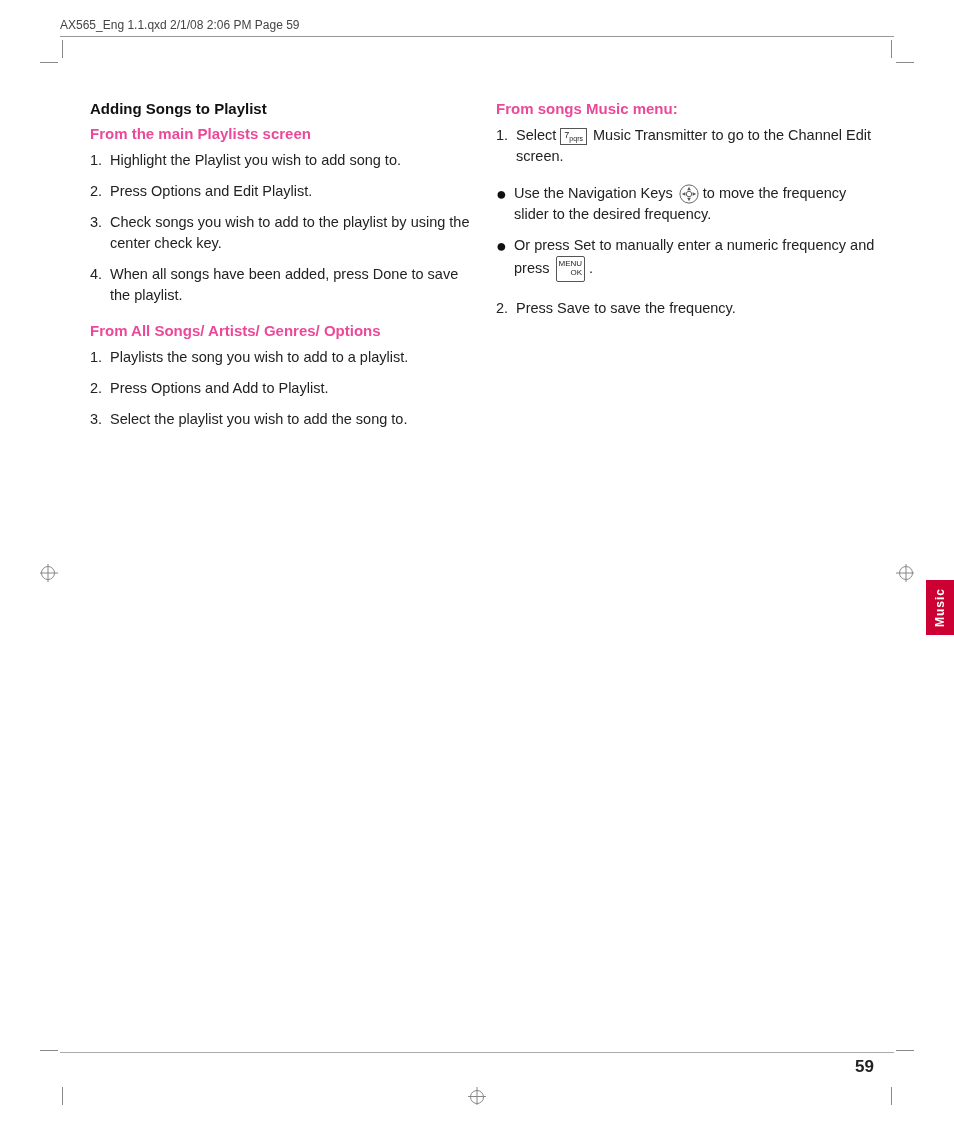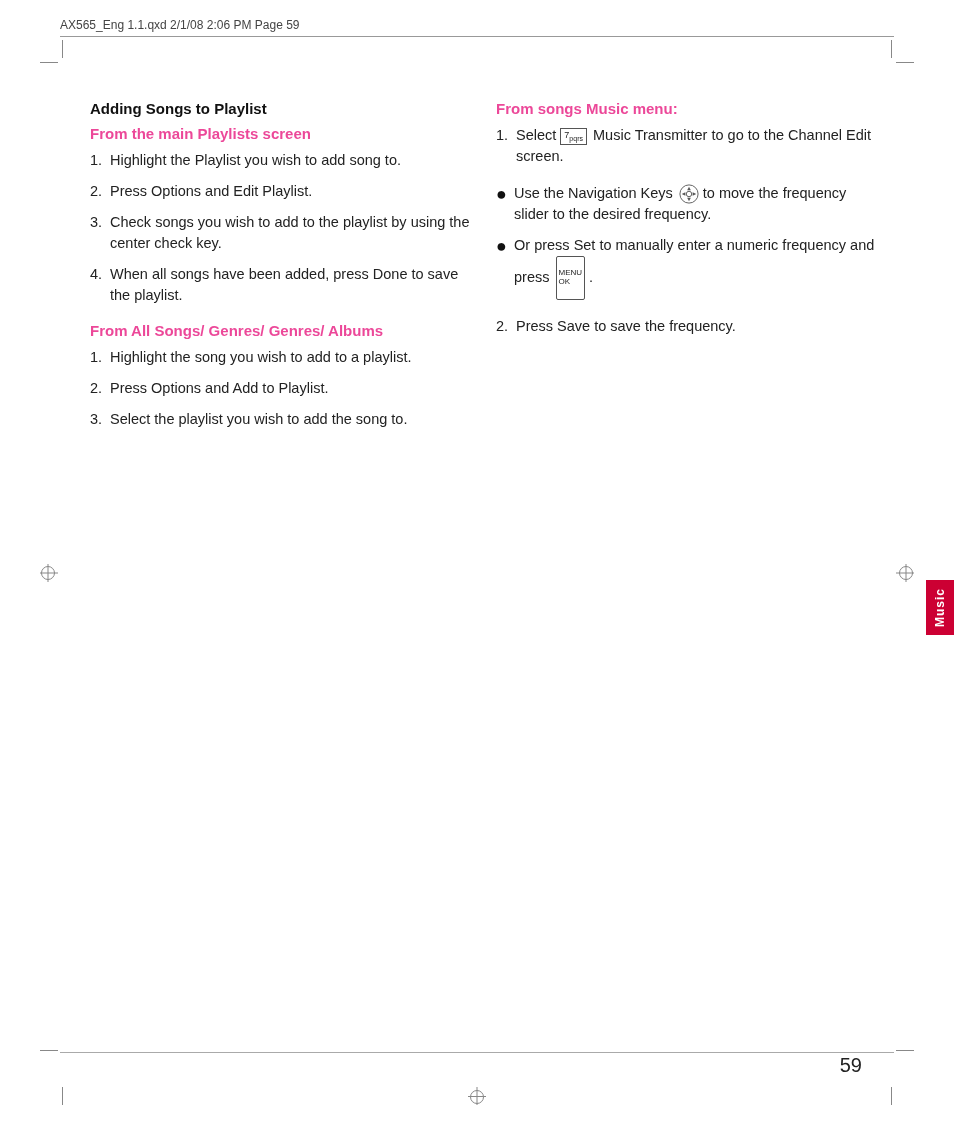--- a/index.html
+++ b/index.html
@@ -165,23 +165,23 @@
       writing-mode: vertical-rl;
       text-orientation: mixed;
       transform: rotate(180deg);
       letter-spacing: 1px;
     }
 
     
     .page-number {
       position: absolute;
       bottom: 68px;
-      right: 92px;
-      font-size: 20px;
-      font-weight: normal;
+      right: 80px;
+      font-size: 17px;
+      font-weight: bold;
       color: #222;
     }
 
     .hline-bottom {
       position: absolute;
       bottom: 92px;
       left: 60px;
       right: 60px;
       height: 1px;
       background: #aaa;
@@ -306,26 +306,26 @@
       <li>
         <span class="num">3.</span>
         <span class="text">Check songs you wish to add to the playlist by using the center check key.</span>
       </li>
       <li>
         <span class="num">4.</span>
         <span class="text">When all songs have been added, press <span class="bold">Done</span> to save the playlist.</span>
       </li>
     </ol>
 
-    <div class="subsection-title">From All Songs/ Genres/ Genres/ Albums</div>
+    <div class="subsection-title">From All Songs/ Artists/ Genres/ Options</div>
 
     <ol class="numbered-list">
       <li>
         <span class="num">1.</span>
-        <span class="text">Highlight the song you wish to add to a playlist.</span>
+        <span class="text">Playlists the song you wish to add to a playlist.</span>
       </li>
       <li>
         <span class="num">2.</span>
         <span class="text">Press <span class="bold">Options</span> and <span class="bold">Add to Playlist</span>.</span>
       </li>
       <li>
         <span class="num">3.</span>
         <span class="text">Select the playlist you wish to add the song to.</span>
       </li>
     </ol>
@@ -362,21 +362,21 @@
             <polygon points="19,11 15,9 15,13" fill="#555"></polygon>
             <circle cx="11" cy="11" r="3" fill="none" stroke="#555" stroke-width="1"></circle>
           </svg>
           to move the frequency slider to the desired frequency.
         </span>
       </li>
       <li>
         <span class="bullet-dot">●</span>
         <span class="text">
           Or press <span class="bold">Set</span> to manually enter a numeric frequency and press
-          <span class="icon-menu-ok" style="font-size:8px; line-height:1.1; padding:12px 2px; display:inline-block; border:1px solid #555; border-radius:2px; vertical-align:middle;">MENU<br>OK</span>
+          <span class="icon-menu-ok" style="font-size:8px; line-height:1.1; padding:3px 2px; display:inline-block; border:1px solid #555; border-radius:2px; vertical-align:middle;text-align:right;">MENU<br>OK</span>
           .
         </span>
       </li>
     </ul>
 
     <ol class="numbered-list">
       <li>
         <span class="num">2.</span>
         <span class="text">Press <span class="bold">Save</span> to save the frequency.</span>
       </li>

